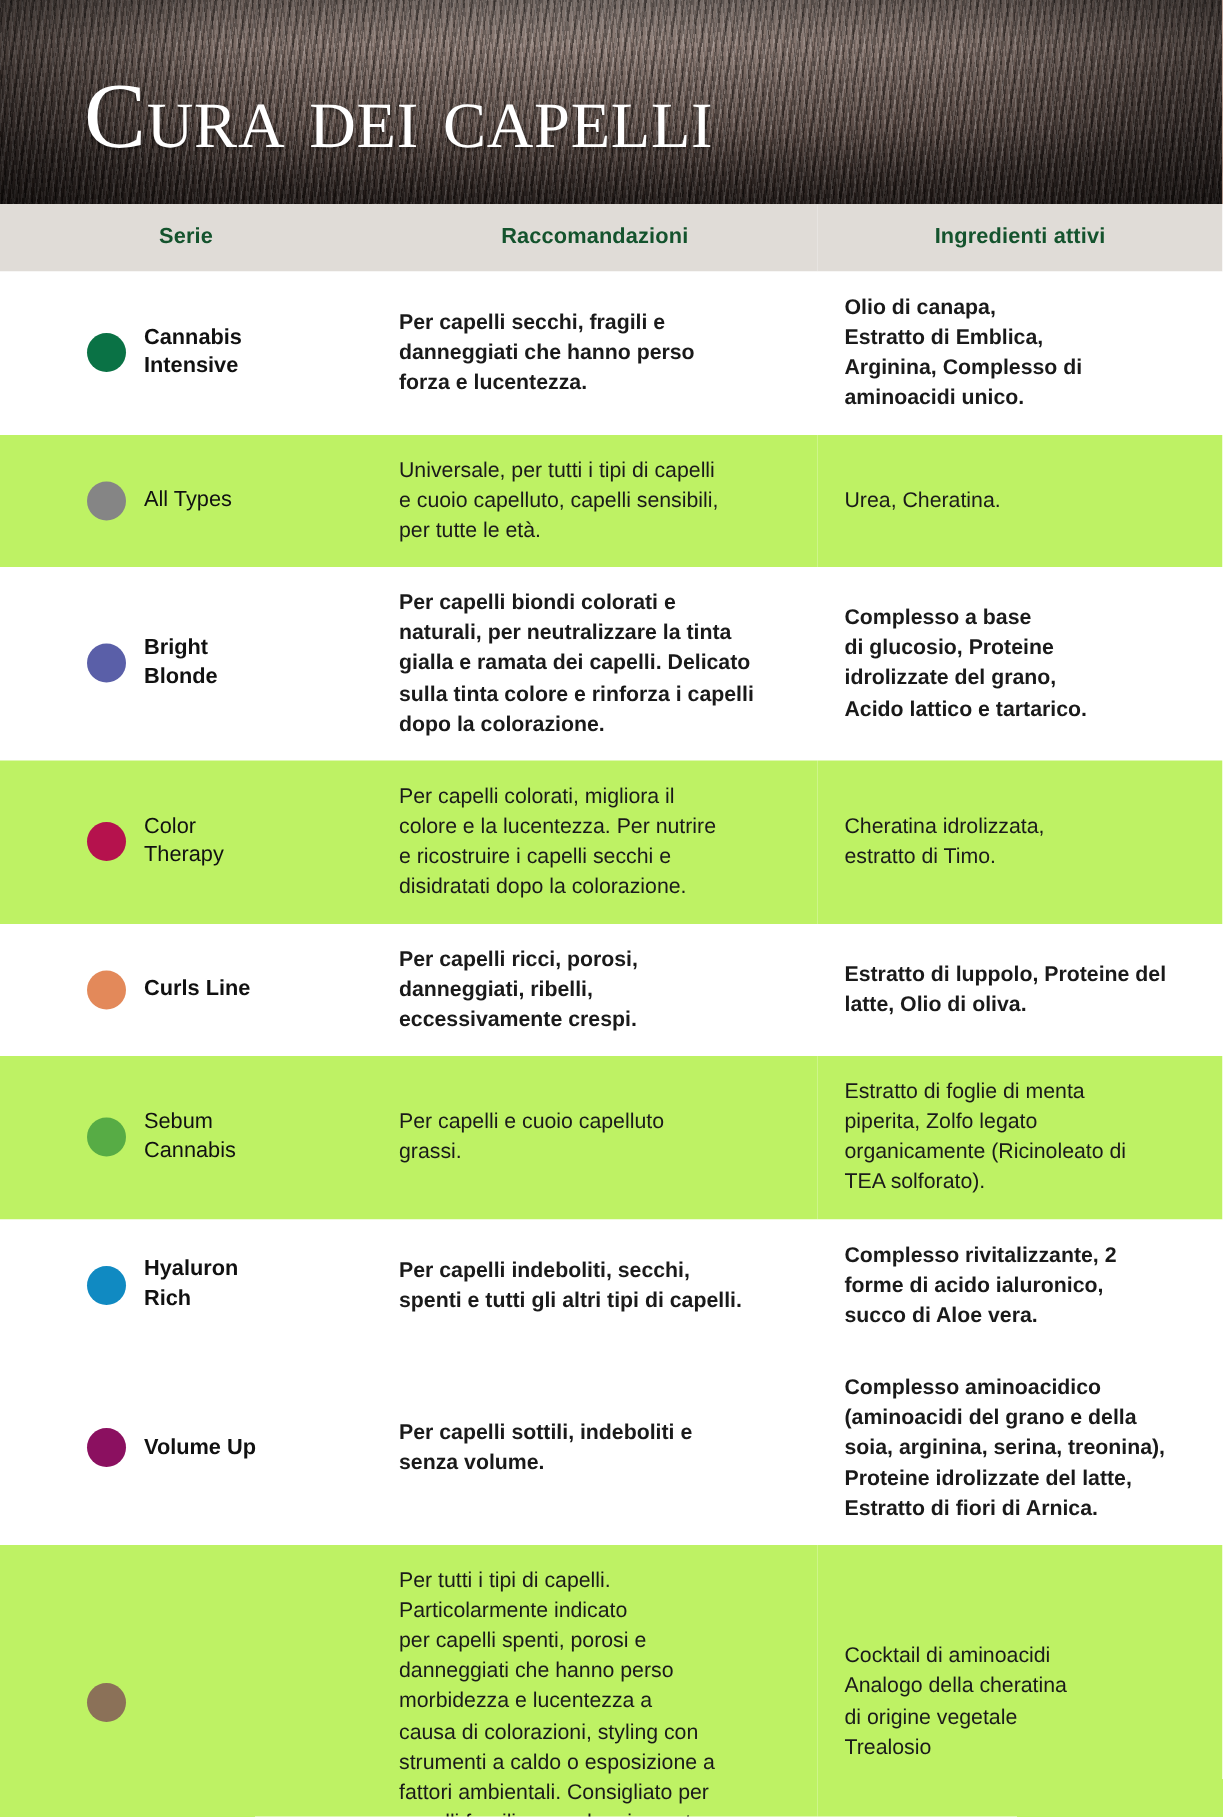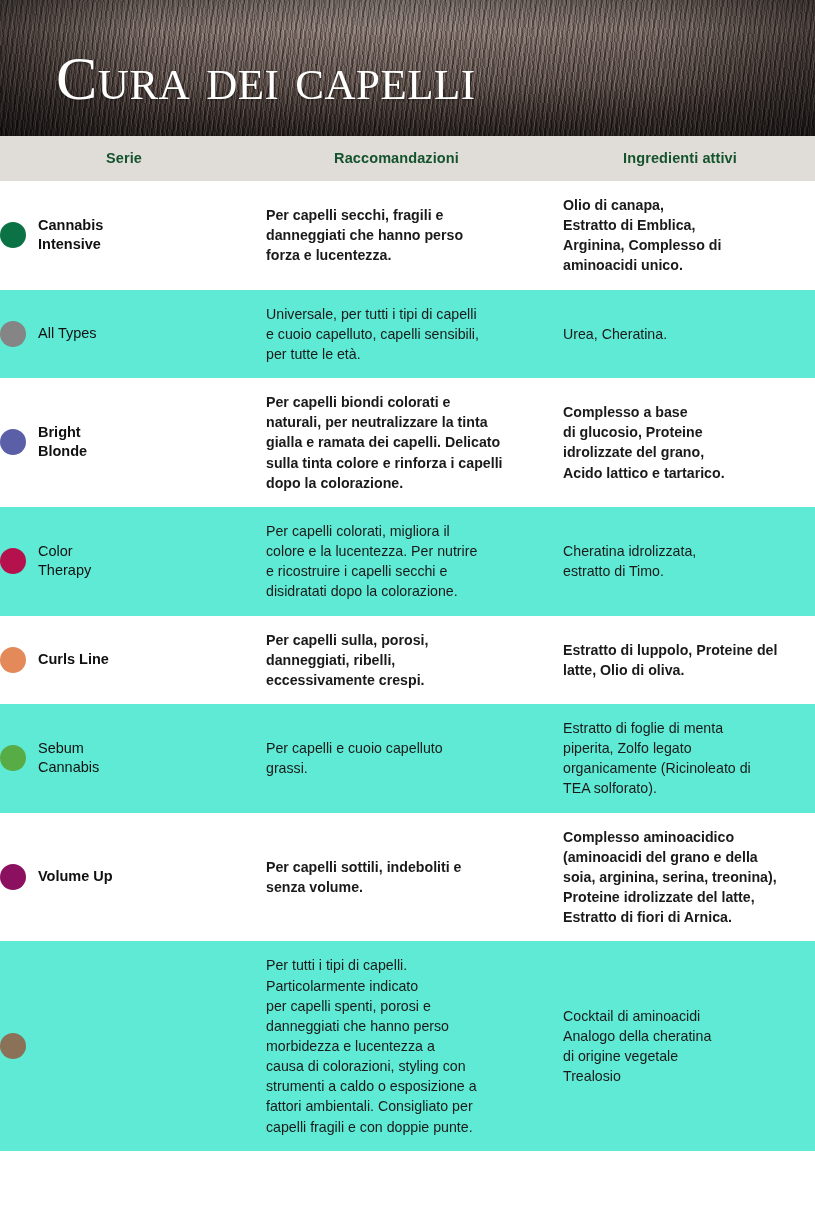--- a/index.html
+++ b/index.html
@@ -108,27 +108,28 @@
   thead th.h-serie      { padding-left: 0;  }
   thead th.h-reco       { }
   thead th.h-ingredient { }
 
   tbody tr td {
     vertical-align: middle;
     border: 0;
     padding: 14px 0;
   }
   tbody tr.row-light td { background: #ffffff; }
-  tbody tr.row-dark  td { background: #5eead4; }
+  tbody tr.row-dark  td { background: #bef264; }
 
   
   tbody tr.row-light td { font-weight: 700; }
   tbody tr.row-dark  td { font-weight: 400; }
 
   td.cell-serie {
+    padding-left: 58px;
     padding-right: 8px;
   }
   .serie-wrap {
     display: flex;
     align-items: center;
     gap: 12px;
   }
   .dot {
     flex: 0 0 auto;
     width: 26px;
@@ -237,40 +238,54 @@
         <td class="cell-ingredient">Cheratina idrolizzata,
 estratto di Timo.</td>
       </tr>
       <tr class="row-light">
         <td class="cell-serie">
           <div class="serie-wrap">
             <span class="dot" style="background: rgb(227, 137, 90);"></span>
             <span class="serie-name">Curls Line</span>
           </div>
         </td>
-        <td class="cell-reco">Per capelli sulla, porosi,
+        <td class="cell-reco">Per capelli ricci, porosi,
 danneggiati, ribelli,
 eccessivamente crespi.</td>
         <td class="cell-ingredient">Estratto di luppolo, Proteine del
 latte, Olio di oliva.</td>
       </tr>
       <tr class="row-dark">
         <td class="cell-serie">
           <div class="serie-wrap">
             <span class="dot" style="background: rgb(87, 172, 69);"></span>
             <span class="serie-name">Sebum
 Cannabis</span>
           </div>
         </td>
         <td class="cell-reco">Per capelli e cuoio capelluto
 grassi.</td>
         <td class="cell-ingredient">Estratto di foglie di menta
 piperita, Zolfo legato
 organicamente (Ricinoleato di
 TEA solforato).</td>
+      </tr>
+      <tr class="row-light">
+        <td class="cell-serie">
+          <div class="serie-wrap">
+            <span class="dot" style="background: rgb(16, 138, 194);"></span>
+            <span class="serie-name">Hyaluron
+Rich</span>
+          </div>
+        </td>
+        <td class="cell-reco">Per capelli indeboliti, secchi,
+spenti e tutti gli altri tipi di capelli.</td>
+        <td class="cell-ingredient">Complesso rivitalizzante, 2
+forme di acido ialuronico,
+succo di Aloe vera.</td>
       </tr>
       <tr class="row-light">
         <td class="cell-serie">
           <div class="serie-wrap">
             <span class="dot" style="background: rgb(139, 16, 96);"></span>
             <span class="serie-name">Volume Up</span>
           </div>
         </td>
         <td class="cell-reco">Per capelli sottili, indeboliti e
 senza volume.</td>

